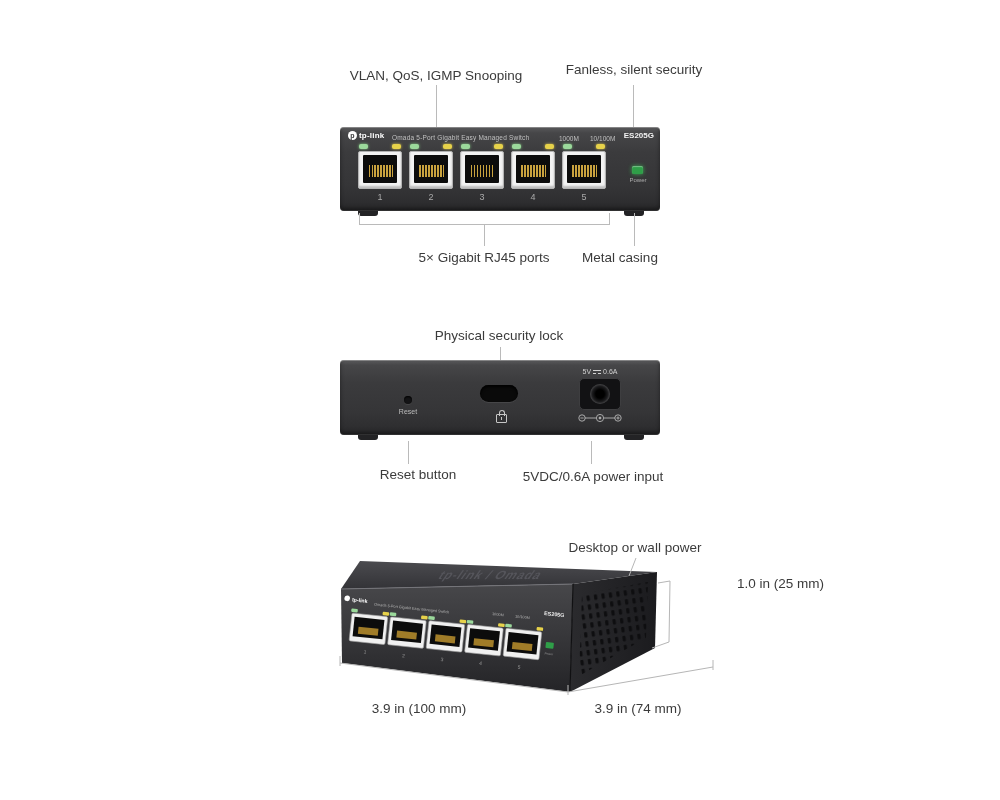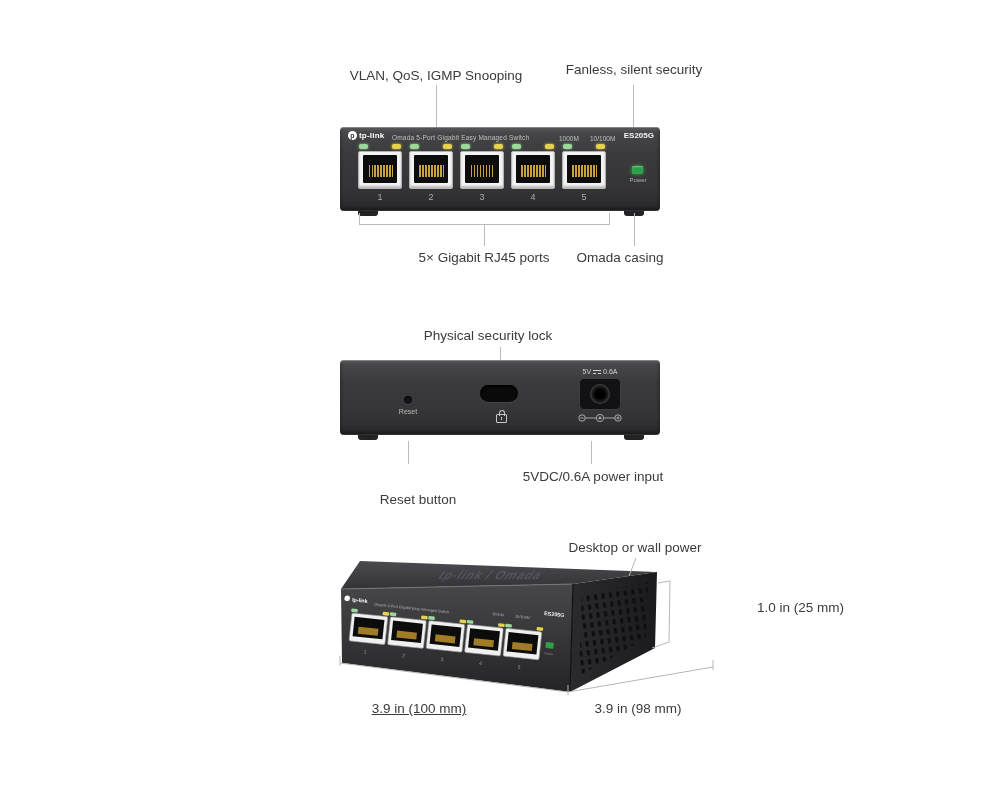--- a/index.html
+++ b/index.html
@@ -141,23 +141,23 @@
     <div class="foot" style="left:18px;"></div>
     <div class="foot" style="left:284px;"></div>
   </div>
 
   <div class="ln" style="left:359px;top:213px;height:11px;"></div>
   <div class="ln" style="left:609px;top:213px;height:11px;"></div>
   <div class="hln" style="left:359px;top:224px;width:251px;"></div>
   <div class="ln" style="left:484px;top:224px;height:22px;"></div>
   <div class="ln" style="left:634px;top:213px;height:33px;"></div>
   <div class="ann" style="left:484px;top:250px;">5× Gigabit RJ45 ports</div>
-  <div class="ann" style="left:620px;top:250px;">Omada casing</div>
-
-  <div class="ann" style="left:488px;top:328px;">Physical security lock</div>
+  <div class="ann" style="left:620px;top:250px;">Metal casing</div>
+
+  <div class="ann" style="left:499px;top:328px;">Physical security lock</div>
   <div class="ln" style="left:500px;top:347px;height:38px;"></div>
 
   <div class="device" style="left:340px;top:360px;height:75px;">
     <div class="reset-btn"></div>
     <div class="reset-lbl">Reset</div>
     <div class="kslot"></div>
     <div class="lock-icon"></div>
     <div class="dc-group">
       <div class="dc-lbl">
         <span>5V</span>
@@ -180,21 +180,21 @@
             <line x1="40" y1="3.4" x2="40" y2="6.6"></line>
         </g>
       </svg>
     </div>
     <div class="foot" style="left:18px;"></div>
     <div class="foot" style="left:284px;"></div>
   </div>
 
   <div class="ln" style="left:408px;top:441px;height:23px;"></div>
   <div class="ln" style="left:591px;top:441px;height:23px;"></div>
-  <div class="ann" style="left:408px;top:492px;padding-left:20px;">Reset button</div>
+  <div class="ann" style="left:408px;top:467px;padding-left:20px;">Reset button</div>
   <div class="ann" style="left:593px;top:469px;">5VDC/0.6A power input</div>
 
   <div class="ann" style="left:635px;top:540px;">Desktop or wall power</div>
 
   <svg class="v3svg" viewBox="0 0 430 160">
     <defs>
       <linearGradient id="gTop" x1="0" y1="0" x2="0" y2="1">
         <stop offset="0" stop-color="#4b4b4f"></stop>
           <stop offset="1" stop-color="#333337"></stop>
       </linearGradient>
@@ -279,17 +279,17 @@
     </g>
 
     <g stroke="#b6b6b6" stroke-width="1" fill="none">
       <path d="M306,0 L299,18"></path>
       <path d="M328,25 L340,23 L339,84 L322,90"></path>
       <path d="M10,105 L238,134 L383,109"></path>
       <path d="M10,98 L10,108 M238,127 M238,127 L238,137 M383,102 L383,112"></path>
     </g>
   </svg>
 
-  <div class="ann" style="left:737px;top:600px;transform:none;margin-left:20px;">1.0 in (25 mm)</div>
-  <div class="ann" style="left:419px;top:701px;text-decoration:underline;">3.9 in (100 mm)</div>
-  <div class="ann" style="left:638px;top:701px;">3.9 in (98 mm)</div>
+  <div class="ann" style="left:737px;top:576px;transform:none;">1.0 in (25 mm)</div>
+  <div class="ann" style="left:419px;top:701px;">3.9 in (100 mm)</div>
+  <div class="ann" style="left:638px;top:701px;">3.9 in (74 mm)</div>
 
 </div>
 
 </body></html>

